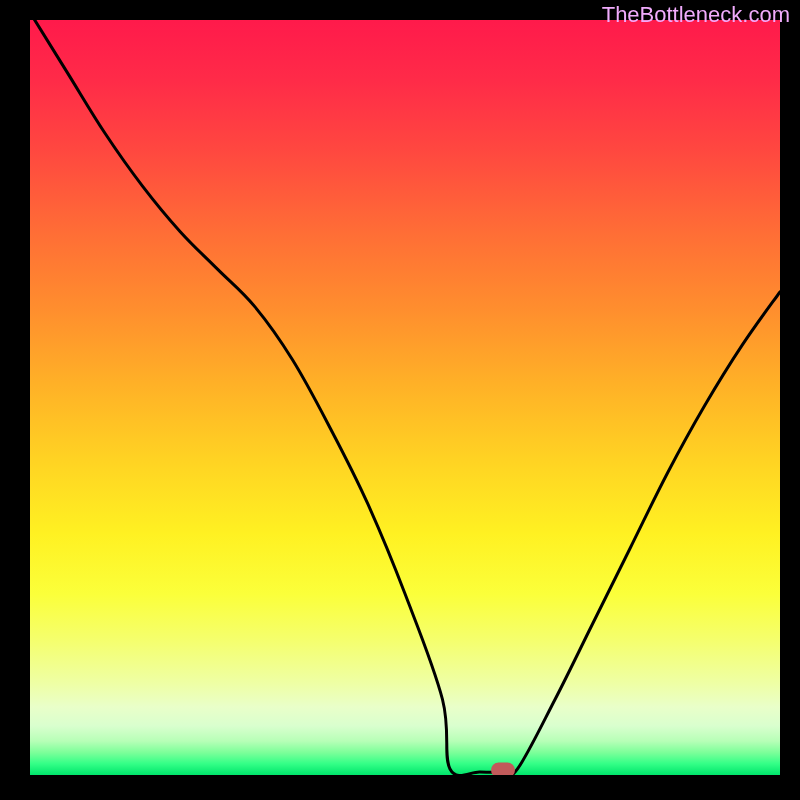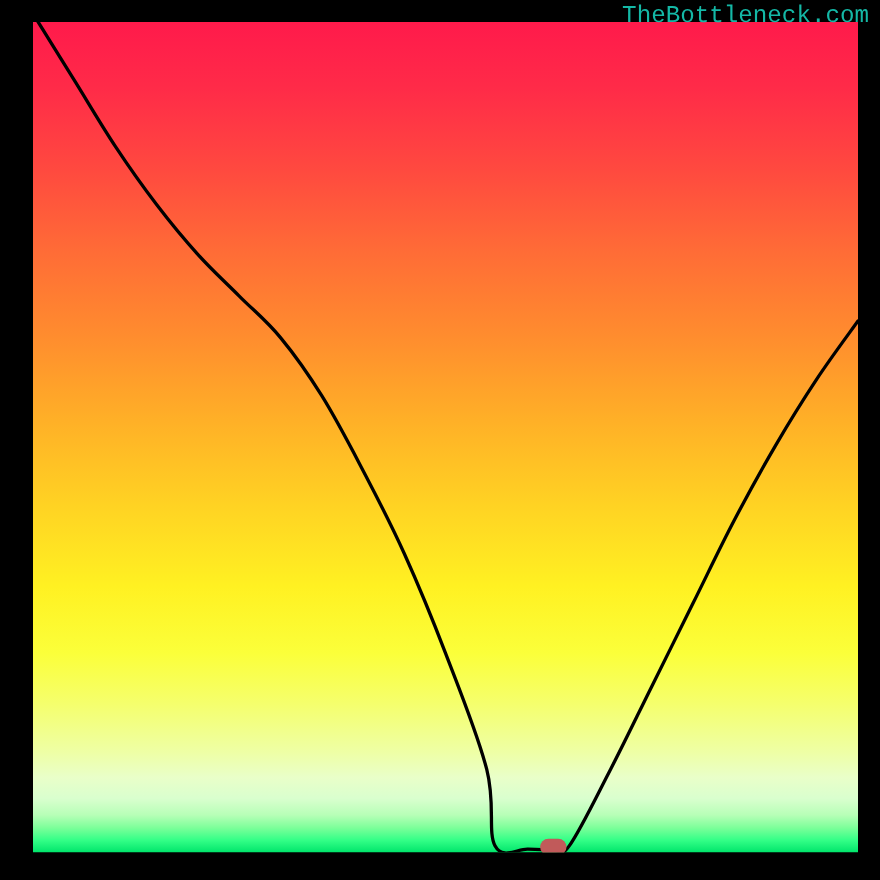--- a/index.html
+++ b/index.html
@@ -13,23 +13,23 @@
   .frame {
     position: relative;
     width: 800px;
     height: 800px;
     background: #000;
   }
   .watermark {
     position: absolute;
     top: 2px;
     right: 10px;
-    font-family: Liberation Mono, monospace;
+    font-family: Liberation Sans, sans-serif;
     font-size: 22px;
-    color: #14b8a6;
+    color: #f0abfc;
     z-index: 20;
   }
   .plot {
     position: absolute;
     left: 30px;
     top: 20px;
     width: 750px;
     height: 755px;
     overflow: hidden;
   }

